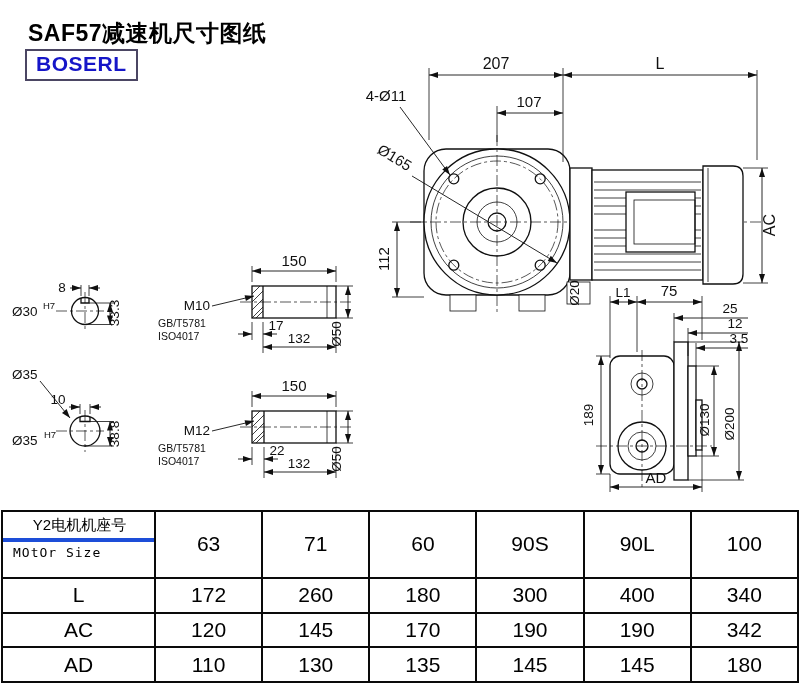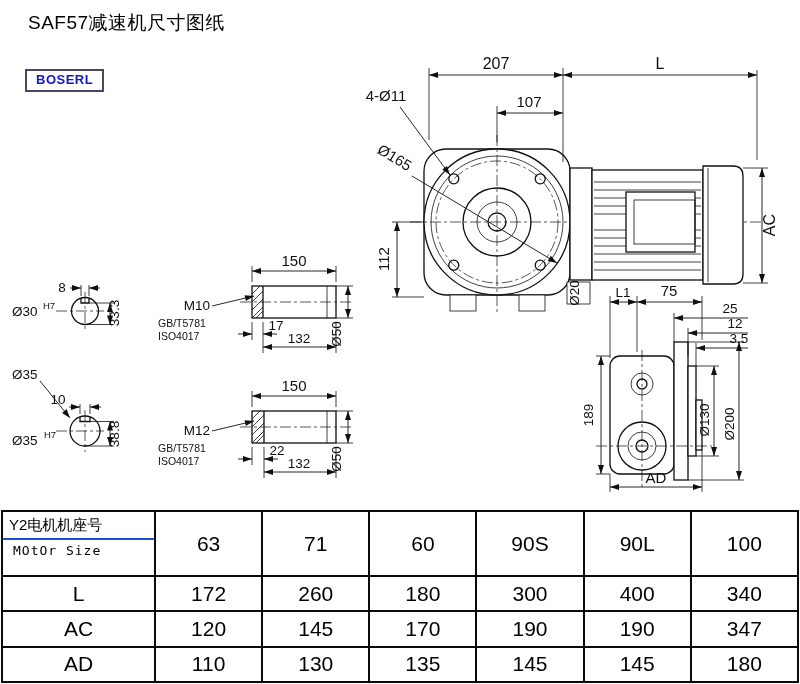--- a/index.html
+++ b/index.html
@@ -1,38 +1,38 @@
 <!DOCTYPE html>
 <html><head>
 <meta charset="utf-8">
 <style>
   *{box-sizing:border-box}
   html,body{margin:0;padding:0}
   body{width:800px;height:684px;position:relative;background:#fff;color:#000;
        font-family:"Liberation Sans",sans-serif;overflow:hidden}
-  .title{position:absolute;left:28px;top:10px;font-size:19px;font-weight:400;letter-spacing:.5px}
-  .logo{position:absolute;left:25px;top:69px;border:2px solid #4b4663;background:#fff;
-        padding:1px 9px 3px;font-size:13px;font-weight:700;color:#1616c8;letter-spacing:.5px}
+  .title{position:absolute;left:28px;top:18px;font-size:23px;font-weight:700;letter-spacing:.5px}
+  .logo{position:absolute;left:25px;top:49px;border:2px solid #4b4663;background:#fff;
+        padding:1px 9px 3px;font-size:21px;font-weight:700;color:#1616c8;letter-spacing:.5px}
   svg.draw{position:absolute;left:0;top:0}
   svg text{font-family:"Liberation Sans",sans-serif;fill:#101010}
   .ln{stroke:#101010;stroke-width:1.3;fill:none}
   .lnf{stroke:#101010;stroke-width:1.3;fill:#fff}
   .thin{stroke:#101010;stroke-width:.8;fill:none}
   .thinf{stroke:#101010;stroke-width:.8;fill:#fff}
   .cl{stroke:#101010;stroke-width:.7;fill:none;stroke-dasharray:11 3 3 3}
   .dim{stroke:#101010;stroke-width:.9;fill:none;marker-start:url(#ar);marker-end:url(#ar)}
   .dime{stroke:#101010;stroke-width:.9;fill:none;marker-end:url(#ar)}
   .ext{stroke:#101010;stroke-width:.8;fill:none}
   .t16{font-size:16px}.t15{font-size:15px}.t13{font-size:13.5px}.t10{font-size:10.5px}.t9{font-size:9.5px}
   .mid{text-anchor:middle}
   table.size{position:absolute;left:1px;top:510px;width:798px;height:173px;
              border-collapse:collapse;table-layout:fixed;text-align:center}
   .size td{border:2.2px solid #0a0a0a;font-size:21px;padding:0;vertical-align:middle}
   .size td.hd{vertical-align:top}
-  .hd1{font-size:15px;text-align:left;padding:4px 4px 3px 6px;border-bottom:2px solid #1d4ed8;white-space:nowrap}
+  .hd1{font-size:15px;text-align:center;padding:4px 4px 3px 6px;border-bottom:4px solid #1d4ed8;white-space:nowrap}
   .hd2{font-size:13px;font-family:"DejaVu Sans Mono",monospace;text-align:left;
        padding:3px 4px 0 10px;letter-spacing:1px;white-space:nowrap}
 </style>
 </head>
 <body>
 
 <div class="title">SAF57减速机尺寸图纸</div>
 <div class="logo">BOSERL</div>
 
 <svg class="draw" width="800" height="510" viewBox="0 0 800 510">
@@ -302,21 +302,21 @@
     <td>400</td>
     <td>340</td>
   </tr>
   <tr>
     <td>AC</td>
     <td>120</td>
     <td>145</td>
     <td>170</td>
     <td>190</td>
     <td>190</td>
-    <td>347</td>
+    <td>342</td>
   </tr>
   <tr>
     <td>AD</td>
     <td>110</td>
     <td>130</td>
     <td>135</td>
     <td>145</td>
     <td>145</td>
     <td>180</td>
   </tr>

